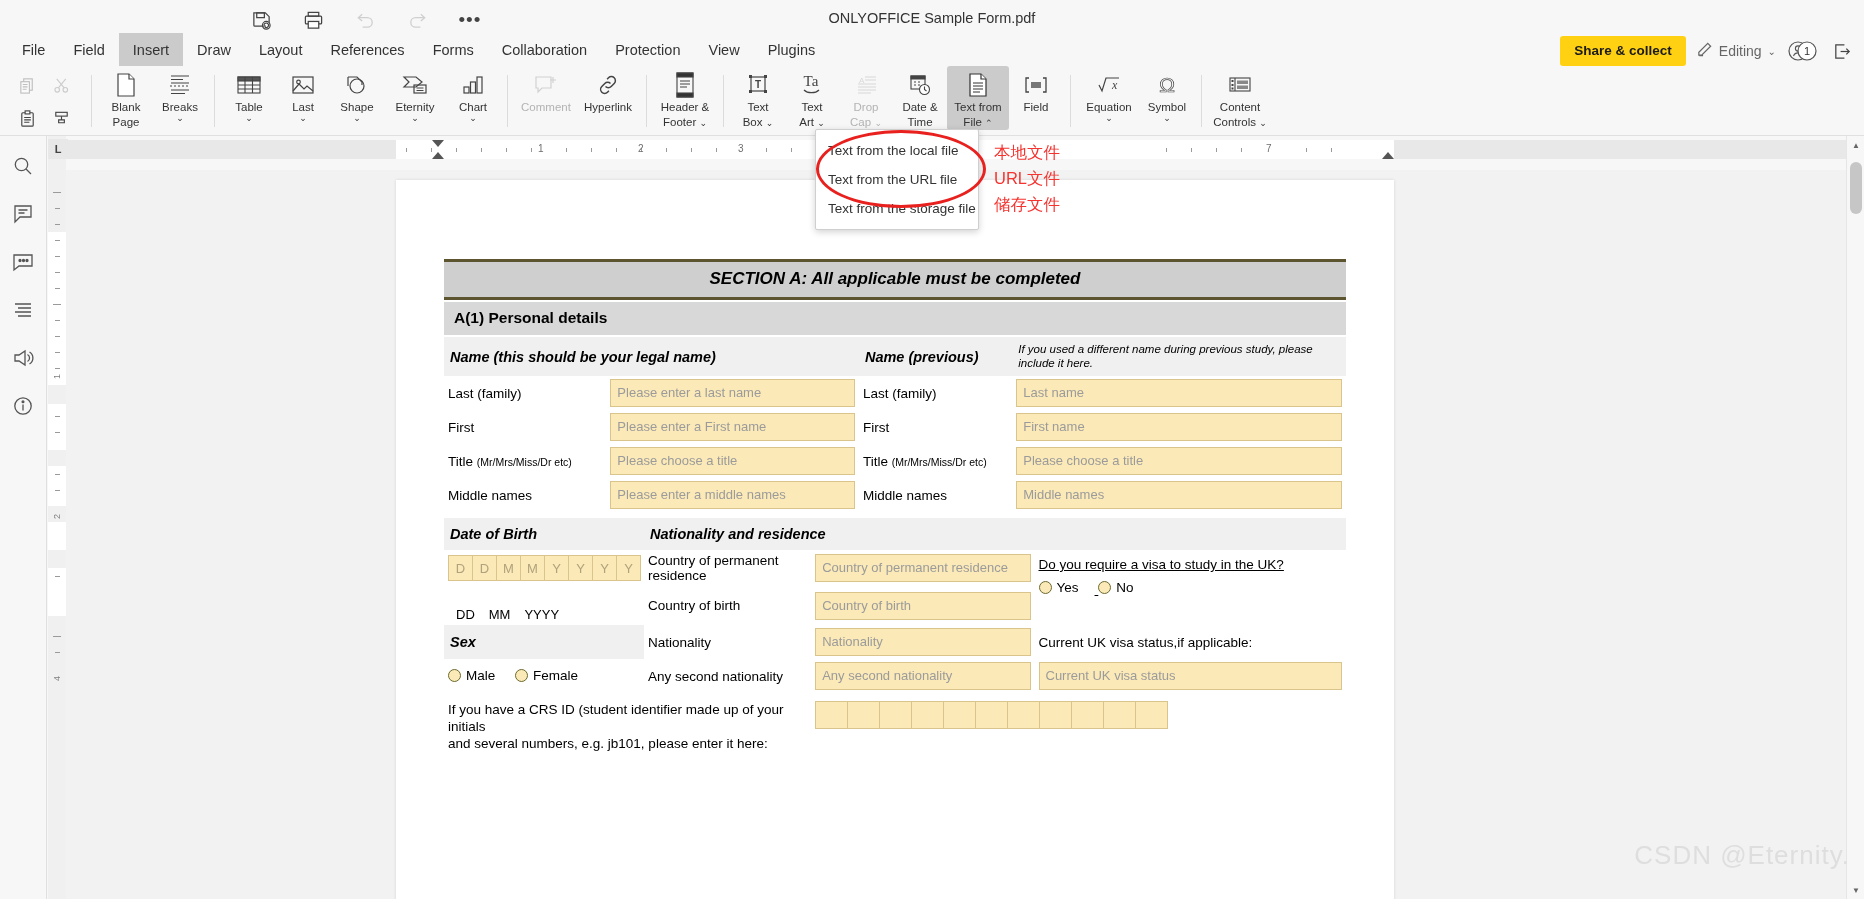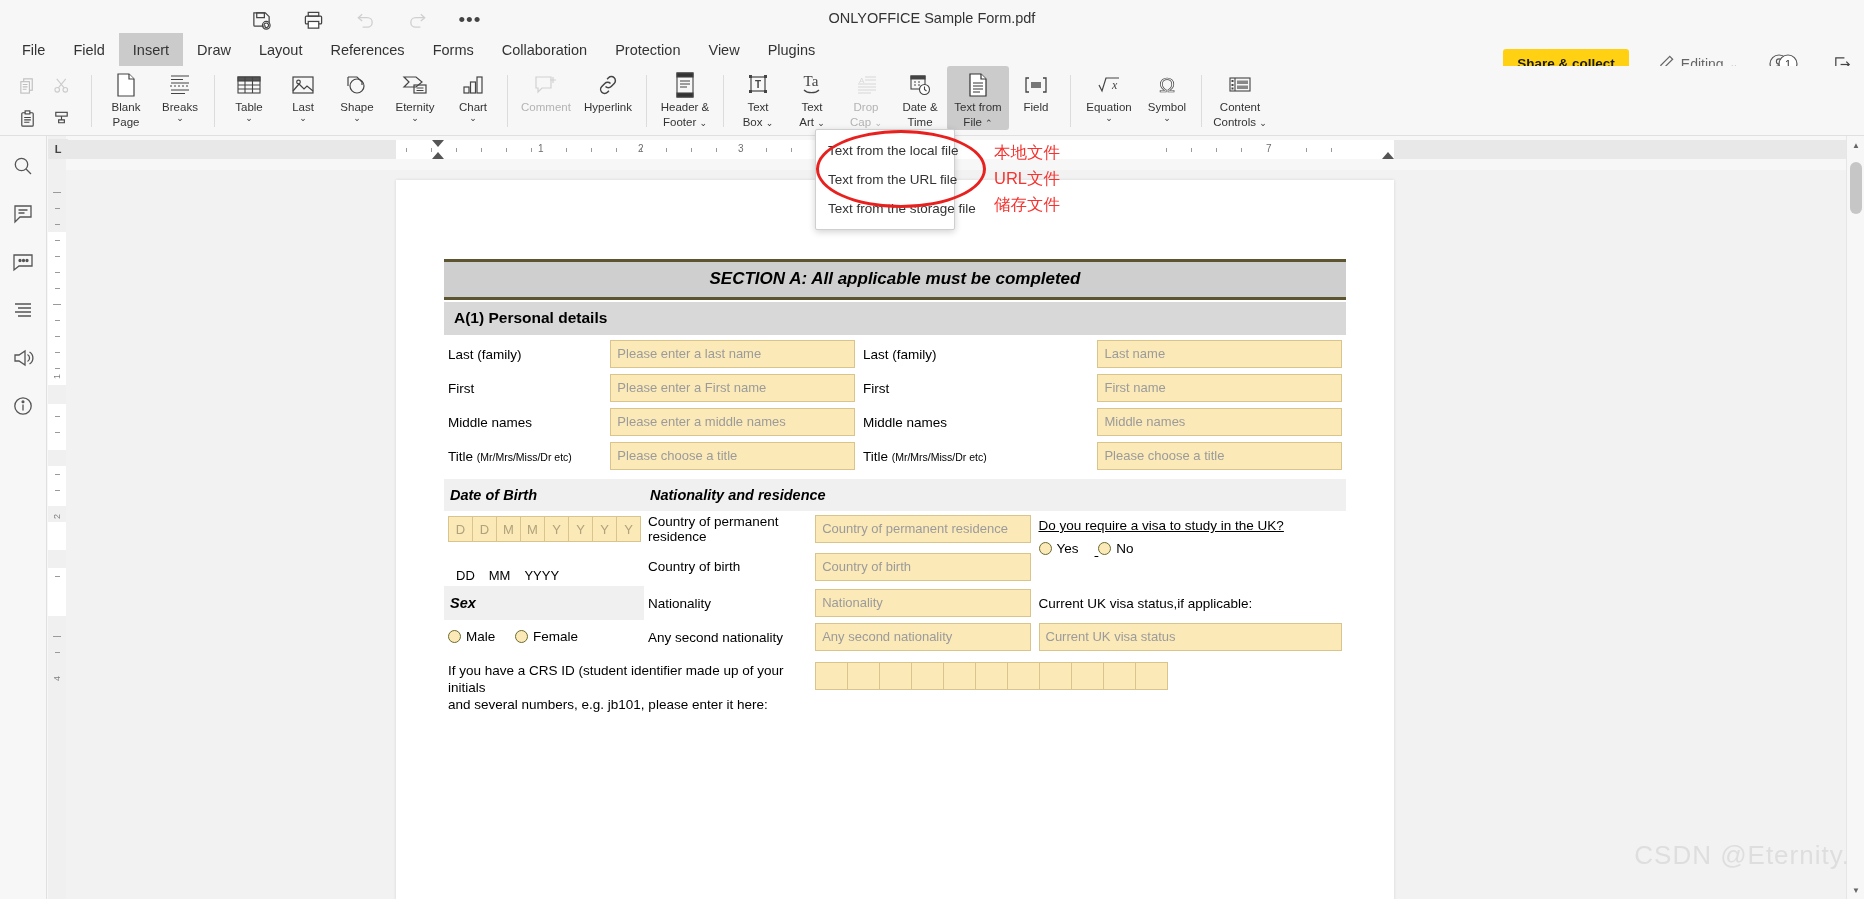--- a/index.html
+++ b/index.html
@@ -43,22 +43,22 @@
     position: absolute; top: 33px; left: 0; width: 1864px; height: 33px;
     display: flex; align-items: stretch; padding-left: 8px;
   }
   .menu-item {
     display: flex; align-items: center; padding: 0 14px;
     font-size: 14.5px; color: #333; cursor: pointer; white-space: nowrap;
   }
   .menu-item.active { background: #cbcbcb; }
 
   .right-tools {
-    position: absolute; right: 10px; top: 49px;
-    display: flex; align-items: center; gap: 29px;
+    position: absolute; right: 10px; top: 36px;
+    display: flex; align-items: center; gap: 10px;
   }
   .share-btn {
     background: #ffd112; color: #1a1a1a; font-weight: bold; font-size: 13.5px;
     padding: 7px 14px 8px; border-radius: 3px; cursor: pointer; white-space: nowrap;
   }
   .editing-mode {
     display: flex; align-items: center; gap: 6px; color: #666; font-size: 14px; cursor: pointer;
   }
   .users-chip { display: flex; align-items: center; cursor: pointer; }
   .open-loc { width: 24px; height: 24px; display: flex; align-items: center; justify-content: center; cursor: pointer; }
@@ -87,21 +87,21 @@
   .rb.wide { width: 62px; }
   .rb.disabled { color: #b3b3b3; }
   .rb.disabled svg { opacity: .4; }
   .rb.active { background: #cbcbcb; }
   .rb .ic { height: 28px; display: flex; align-items: center; justify-content: center; }
   .rb .lbl { margin-top: 2px; }
   .caret { font-size: 9px; line-height: 9px; }
 
   
   .dropdown {
-    position: absolute; left: 815px; top: 129px; width: 140px;
+    position: absolute; left: 815px; top: 129px; width: 164px;
     background: #ffffff; border: 1px solid #cfcfcf; border-radius: 2px;
     box-shadow: 0 2px 7px rgba(0,0,0,.18); padding: 6px 0; z-index: 40;
   }
   .dd-item {
     padding: 7px 12px; font-size: 13.5px; color: #333; cursor: pointer; white-space: nowrap;
   }
 
   .annot-ellipse {
     position: absolute; left: 816px; top: 130px; width: 170px; height: 78px;
     border: 3px solid #e8211f; border-radius: 50%/50%; z-index: 50; pointer-events: none;
@@ -721,20 +721,25 @@
 
   <div class="docarea">
     <div class="page">
 
 
       <div class="sec-bar">SECTION A: All applicable must be completed</div>
       <div class="sub-bar">A(1) Personal details</div>
 
       <table class="form">
         <tbody>
+            <tr>
+          <td class="shade bi" colspan="2" style="width:46%;padding:8px 6px;">Name (this should be your legal name)</td>
+          <td class="shade bi" style="width:17%;padding:8px 6px;">Name (previous)</td>
+          <td class="shade note" style="width:37%;padding:6px;">If you used a different name during previous study, please include it here.</td>
+        </tr>
         <tr>
           <td style="width:18%;">Last (family)</td>
           <td style="width:28%;">
                 <div class="fld">Please enter a last name</div>
               </td>
           <td>Last (family)</td>
           <td>
                 <div class="fld">Last name</div>
               </td>
         </tr>
@@ -742,37 +747,37 @@
           <td>First</td>
           <td>
                 <div class="fld">Please enter a First name</div>
               </td>
           <td>First</td>
           <td>
                 <div class="fld">First name</div>
               </td>
         </tr>
         <tr>
+          <td><span>Title </span><span class="tiny">(Mr/Mrs/Miss/Dr etc)</span></td>
+          <td>
+                <div class="fld">Please choose a title</div>
+              </td>
+          <td><span>Title </span><span class="tiny">(Mr/Mrs/Miss/Dr etc)</span></td>
+          <td>
+                <div class="fld">Please choose a title</div>
+              </td>
+        </tr>
+        <tr>
           <td>Middle names</td>
           <td>
                 <div class="fld">Please enter a middle names</div>
               </td>
           <td>Middle names</td>
           <td>
                 <div class="fld">Middle names</div>
-              </td>
-        </tr>
-        <tr>
-          <td><span>Title </span><span class="tiny">(Mr/Mrs/Miss/Dr etc)</span></td>
-          <td>
-                <div class="fld">Please choose a title</div>
-              </td>
-          <td><span>Title </span><span class="tiny">(Mr/Mrs/Miss/Dr etc)</span></td>
-          <td>
-                <div class="fld">Please choose a title</div>
               </td>
         </tr>
       </tbody>
         </table>
 
       <table class="form" style="margin-top:6px;">
         <tbody>
             <tr>
           <td class="shade bi" style="width:18%;padding:8px 6px;">Date of Birth</td>
           <td class="shade bi" colspan="2" style="width:45%;padding:8px 6px;">Nationality and residence</td>

